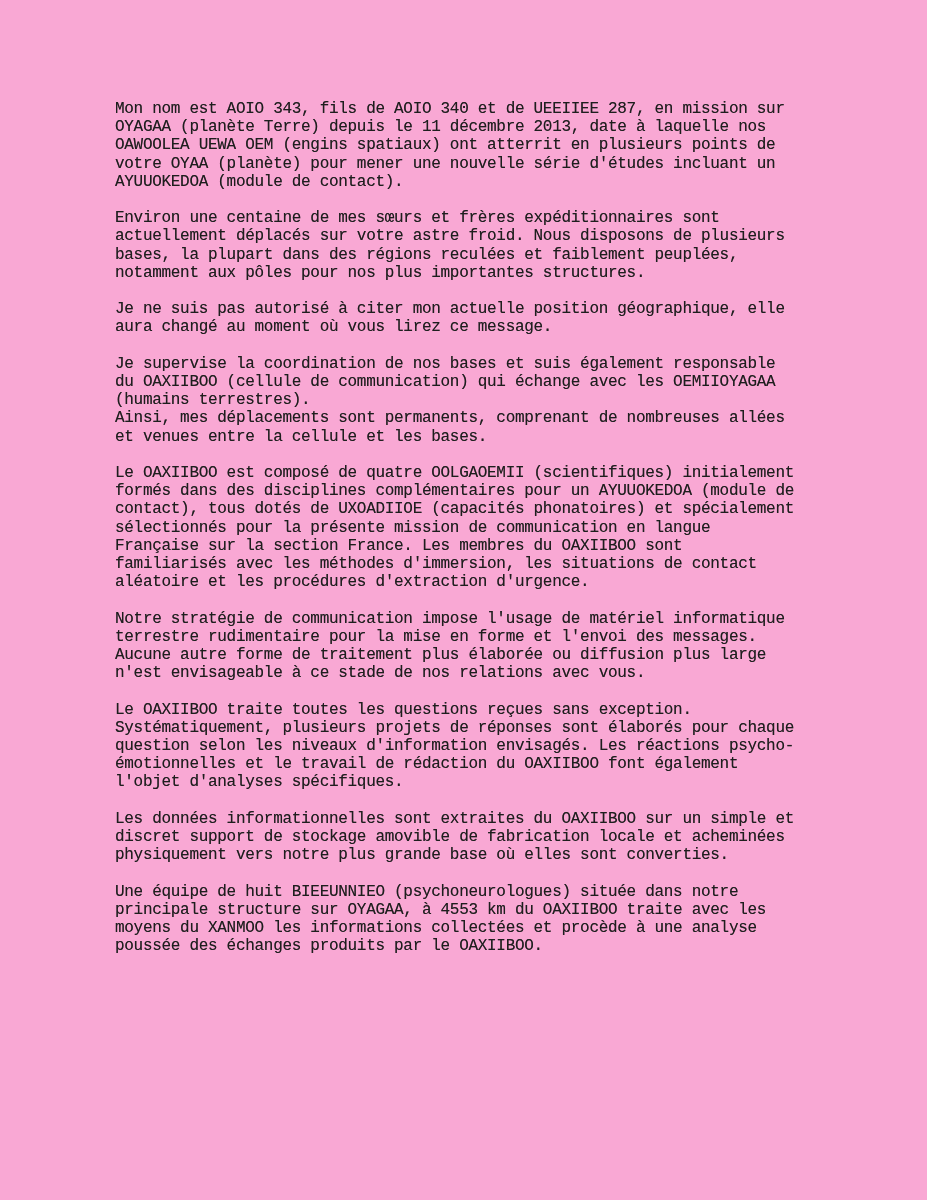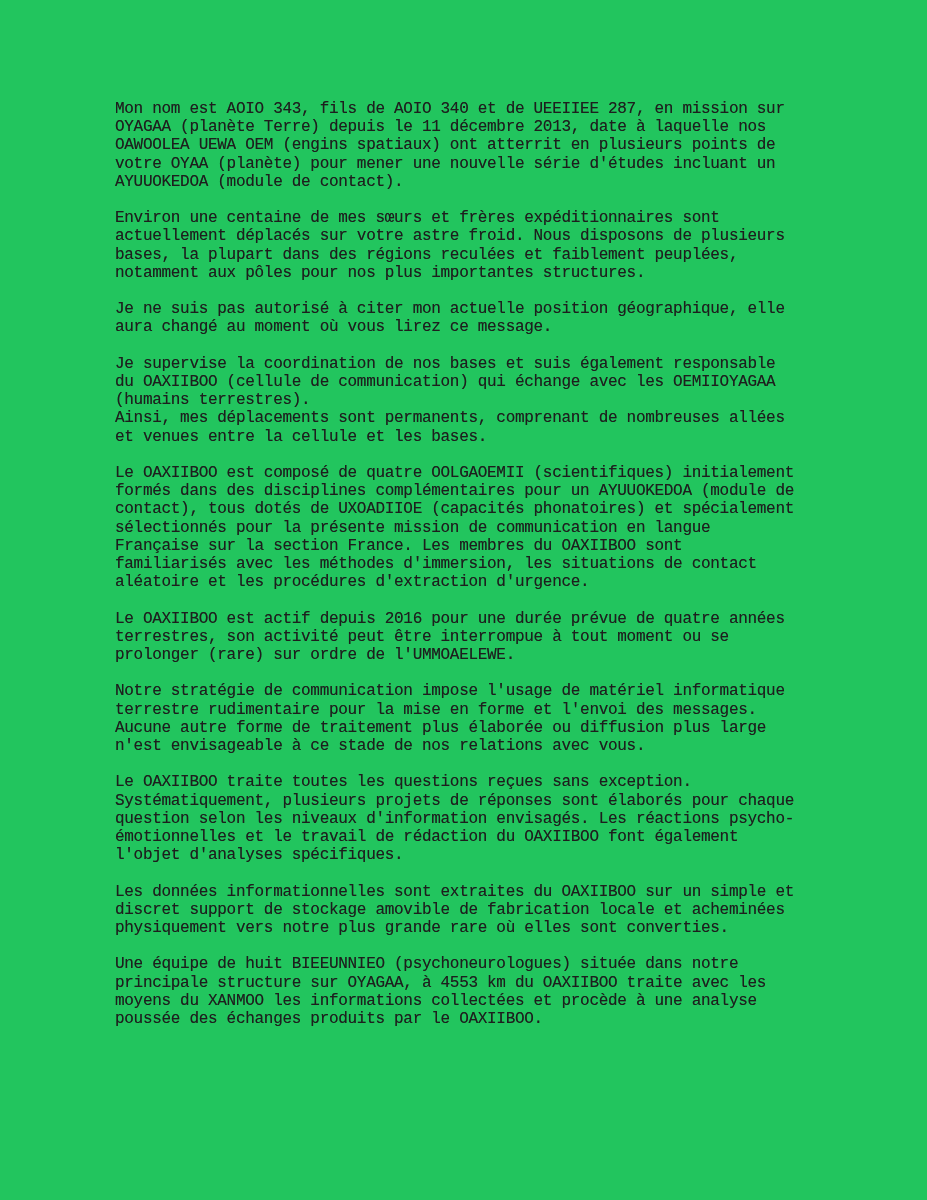--- a/index.html
+++ b/index.html
@@ -10,21 +10,21 @@
     width: 927px;
     height: 1200px;
     background: #ffffff;
     overflow: hidden;
   }
   .page {
     box-sizing: border-box;
     width: 927px;
     height: 1200px;
     padding: 100px 95px 0 115px;
-    background: #22c55e;
+    background: #f9a8d4;
   }
   .doc-paragraph {
     font-family: "Liberation Mono", "DejaVu Sans Mono", monospace;
     font-size: 16px;
     line-height: 18.2px;
     color: #1e1e1e;
     white-space: pre-wrap;
     margin: 0 0 18.2px 0;
     letter-spacing: -0.3px;
     text-shadow: 0 0 0.6px rgba(30,30,30,0.55);
@@ -50,32 +50,29 @@
 (humains terrestres).
 Ainsi, mes déplacements sont permanents, comprenant de nombreuses allées
 et venues entre la cellule et les bases.</p>
   <p class="doc-paragraph">Le OAXIIBOO est composé de quatre OOLGAOEMII (scientifiques) initialement
 formés dans des disciplines complémentaires pour un AYUUOKEDOA (module de
 contact), tous dotés de UXOADIIOE (capacités phonatoires) et spécialement
 sélectionnés pour la présente mission de communication en langue
 Française sur la section France. Les membres du OAXIIBOO sont
 familiarisés avec les méthodes d'immersion, les situations de contact
 aléatoire et les procédures d'extraction d'urgence.</p>
-  <p class="doc-paragraph">Le OAXIIBOO est actif depuis 2016 pour une durée prévue de quatre années
-terrestres, son activité peut être interrompue à tout moment ou se
-prolonger (rare) sur ordre de l'UMMOAELEWE.</p>
   <p class="doc-paragraph">Notre stratégie de communication impose l'usage de matériel informatique
 terrestre rudimentaire pour la mise en forme et l'envoi des messages.
 Aucune autre forme de traitement plus élaborée ou diffusion plus large
 n'est envisageable à ce stade de nos relations avec vous.</p>
   <p class="doc-paragraph">Le OAXIIBOO traite toutes les questions reçues sans exception.
 Systématiquement, plusieurs projets de réponses sont élaborés pour chaque
 question selon les niveaux d'information envisagés. Les réactions psycho-
 émotionnelles et le travail de rédaction du OAXIIBOO font également
 l'objet d'analyses spécifiques.</p>
   <p class="doc-paragraph">Les données informationnelles sont extraites du OAXIIBOO sur un simple et
 discret support de stockage amovible de fabrication locale et acheminées
-physiquement vers notre plus grande rare où elles sont converties.</p>
+physiquement vers notre plus grande base où elles sont converties.</p>
   <p class="doc-paragraph">Une équipe de huit BIEEUNNIEO (psychoneurologues) située dans notre
 principale structure sur OYAGAA, à 4553 km du OAXIIBOO traite avec les
 moyens du XANMOO les informations collectées et procède à une analyse
 poussée des échanges produits par le OAXIIBOO.</p>
 </div>
 
 </body></html>

